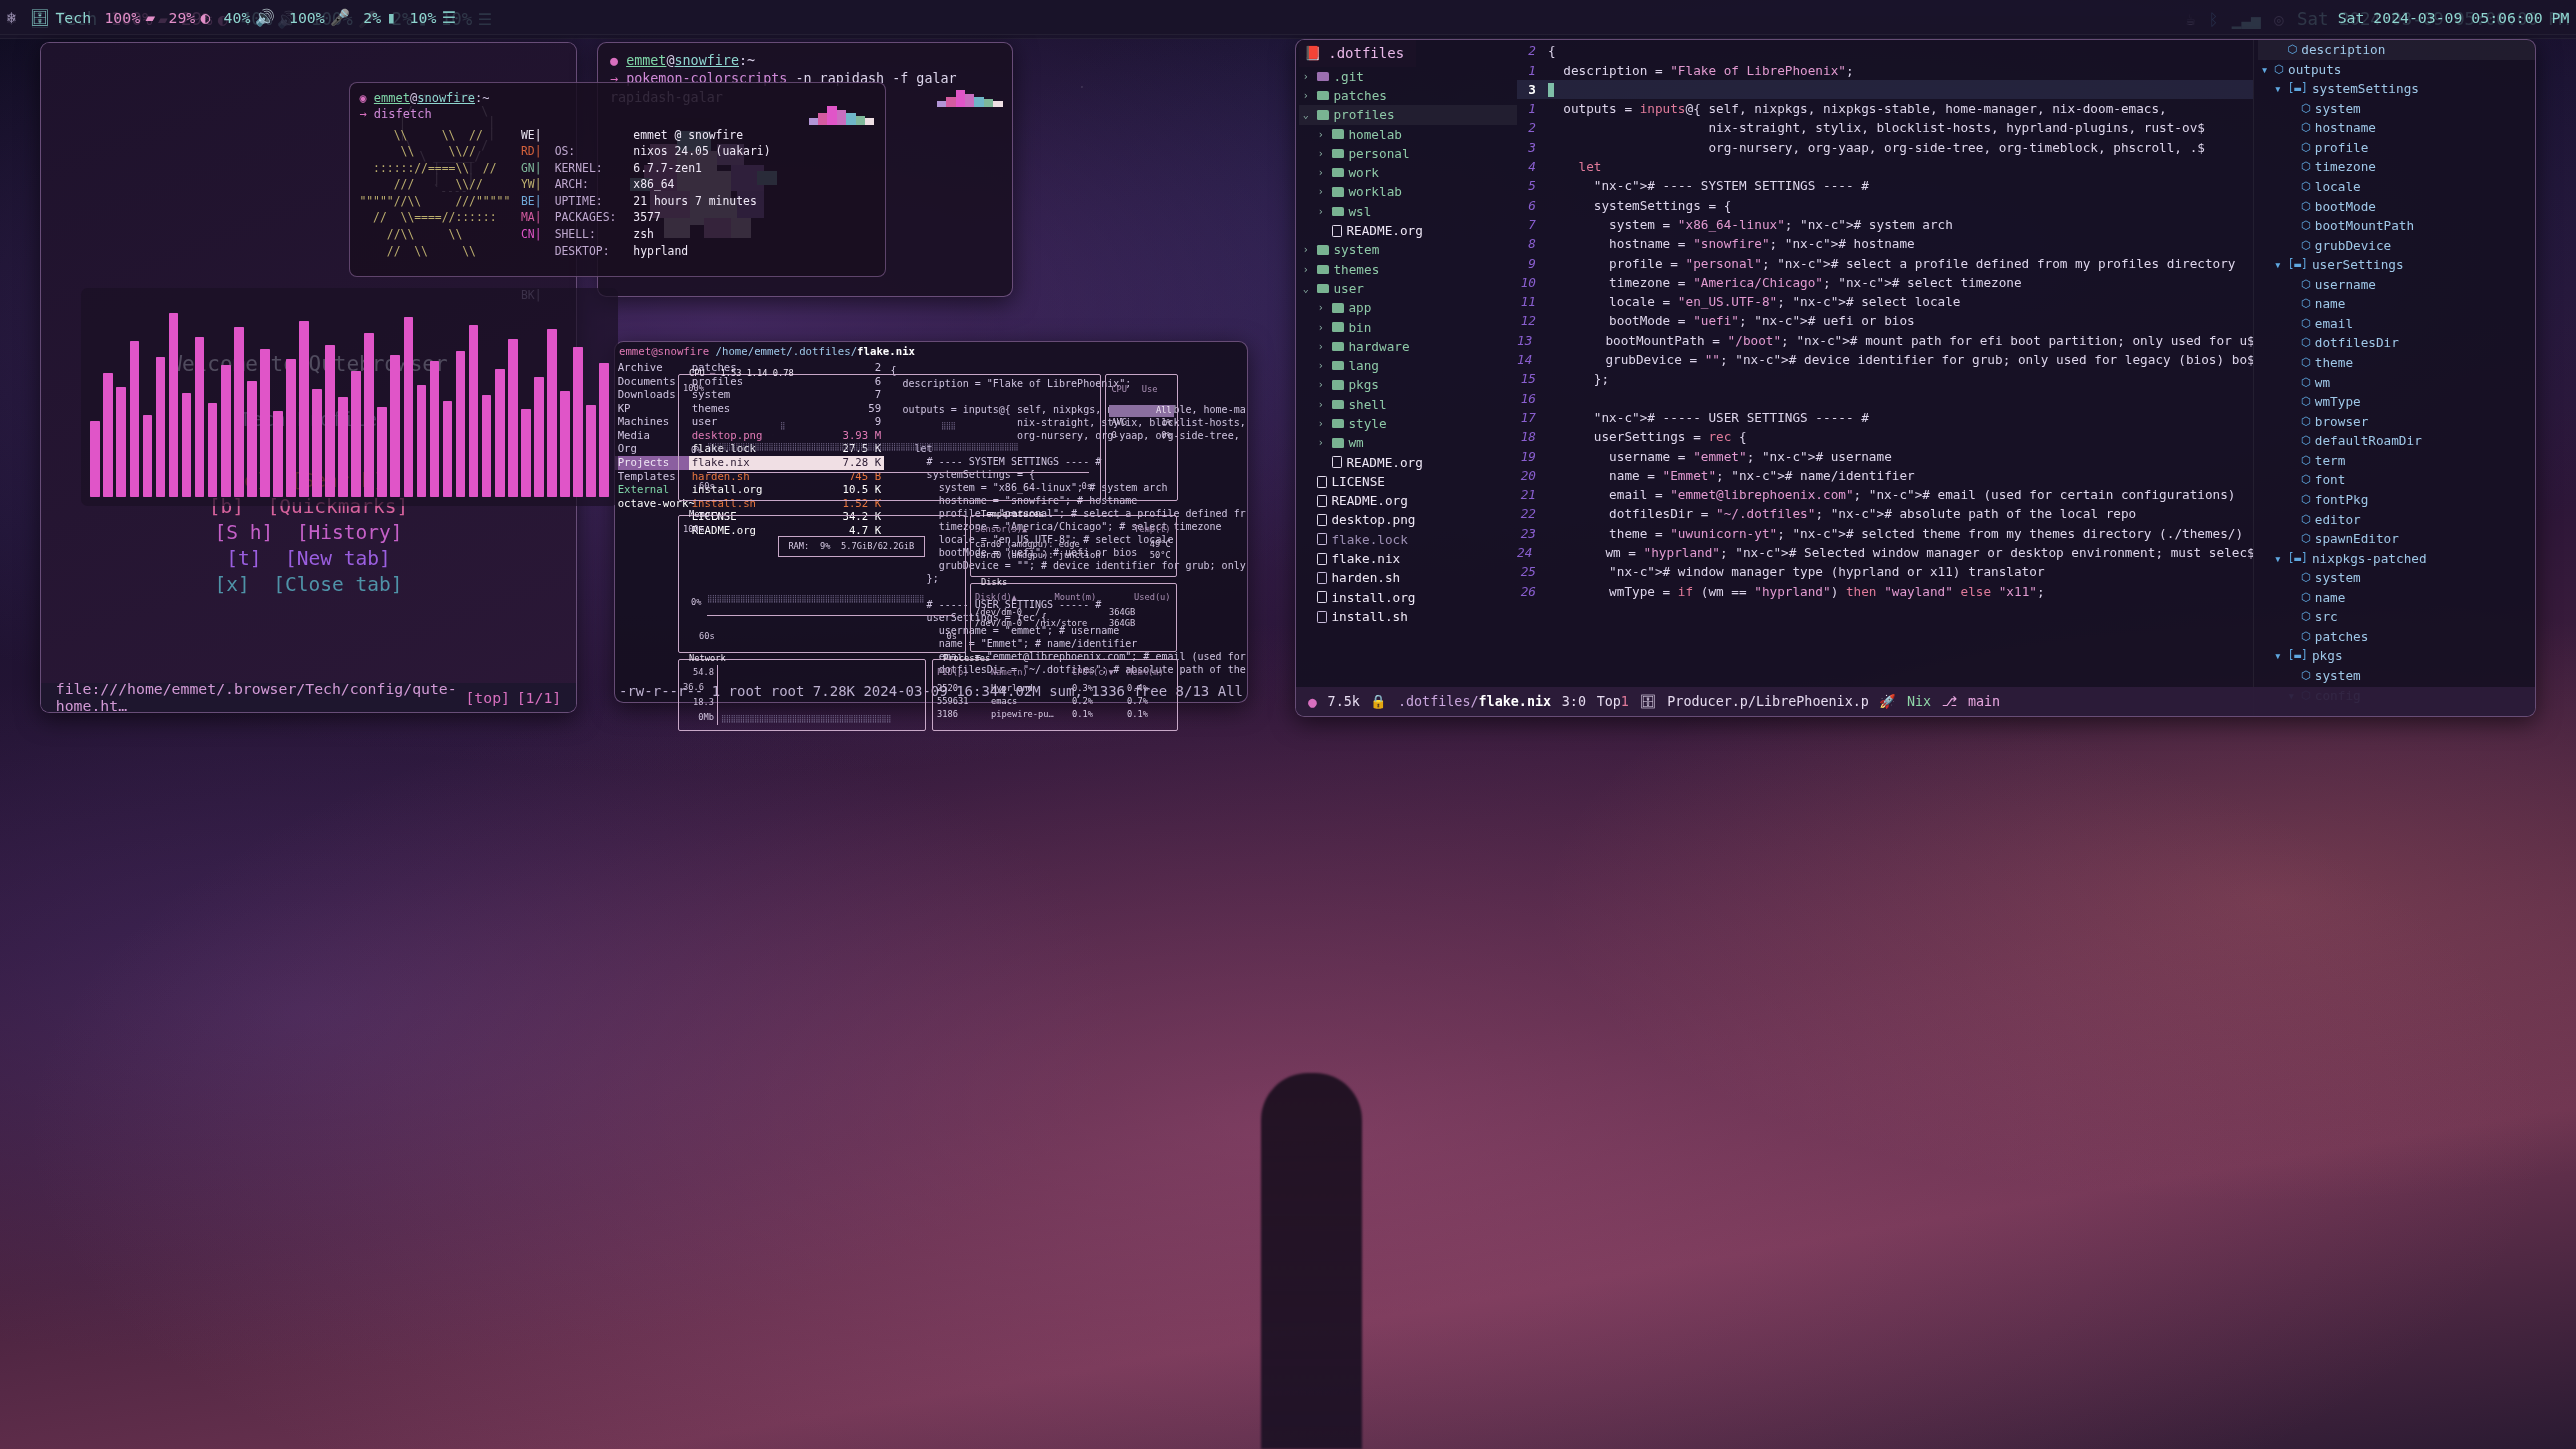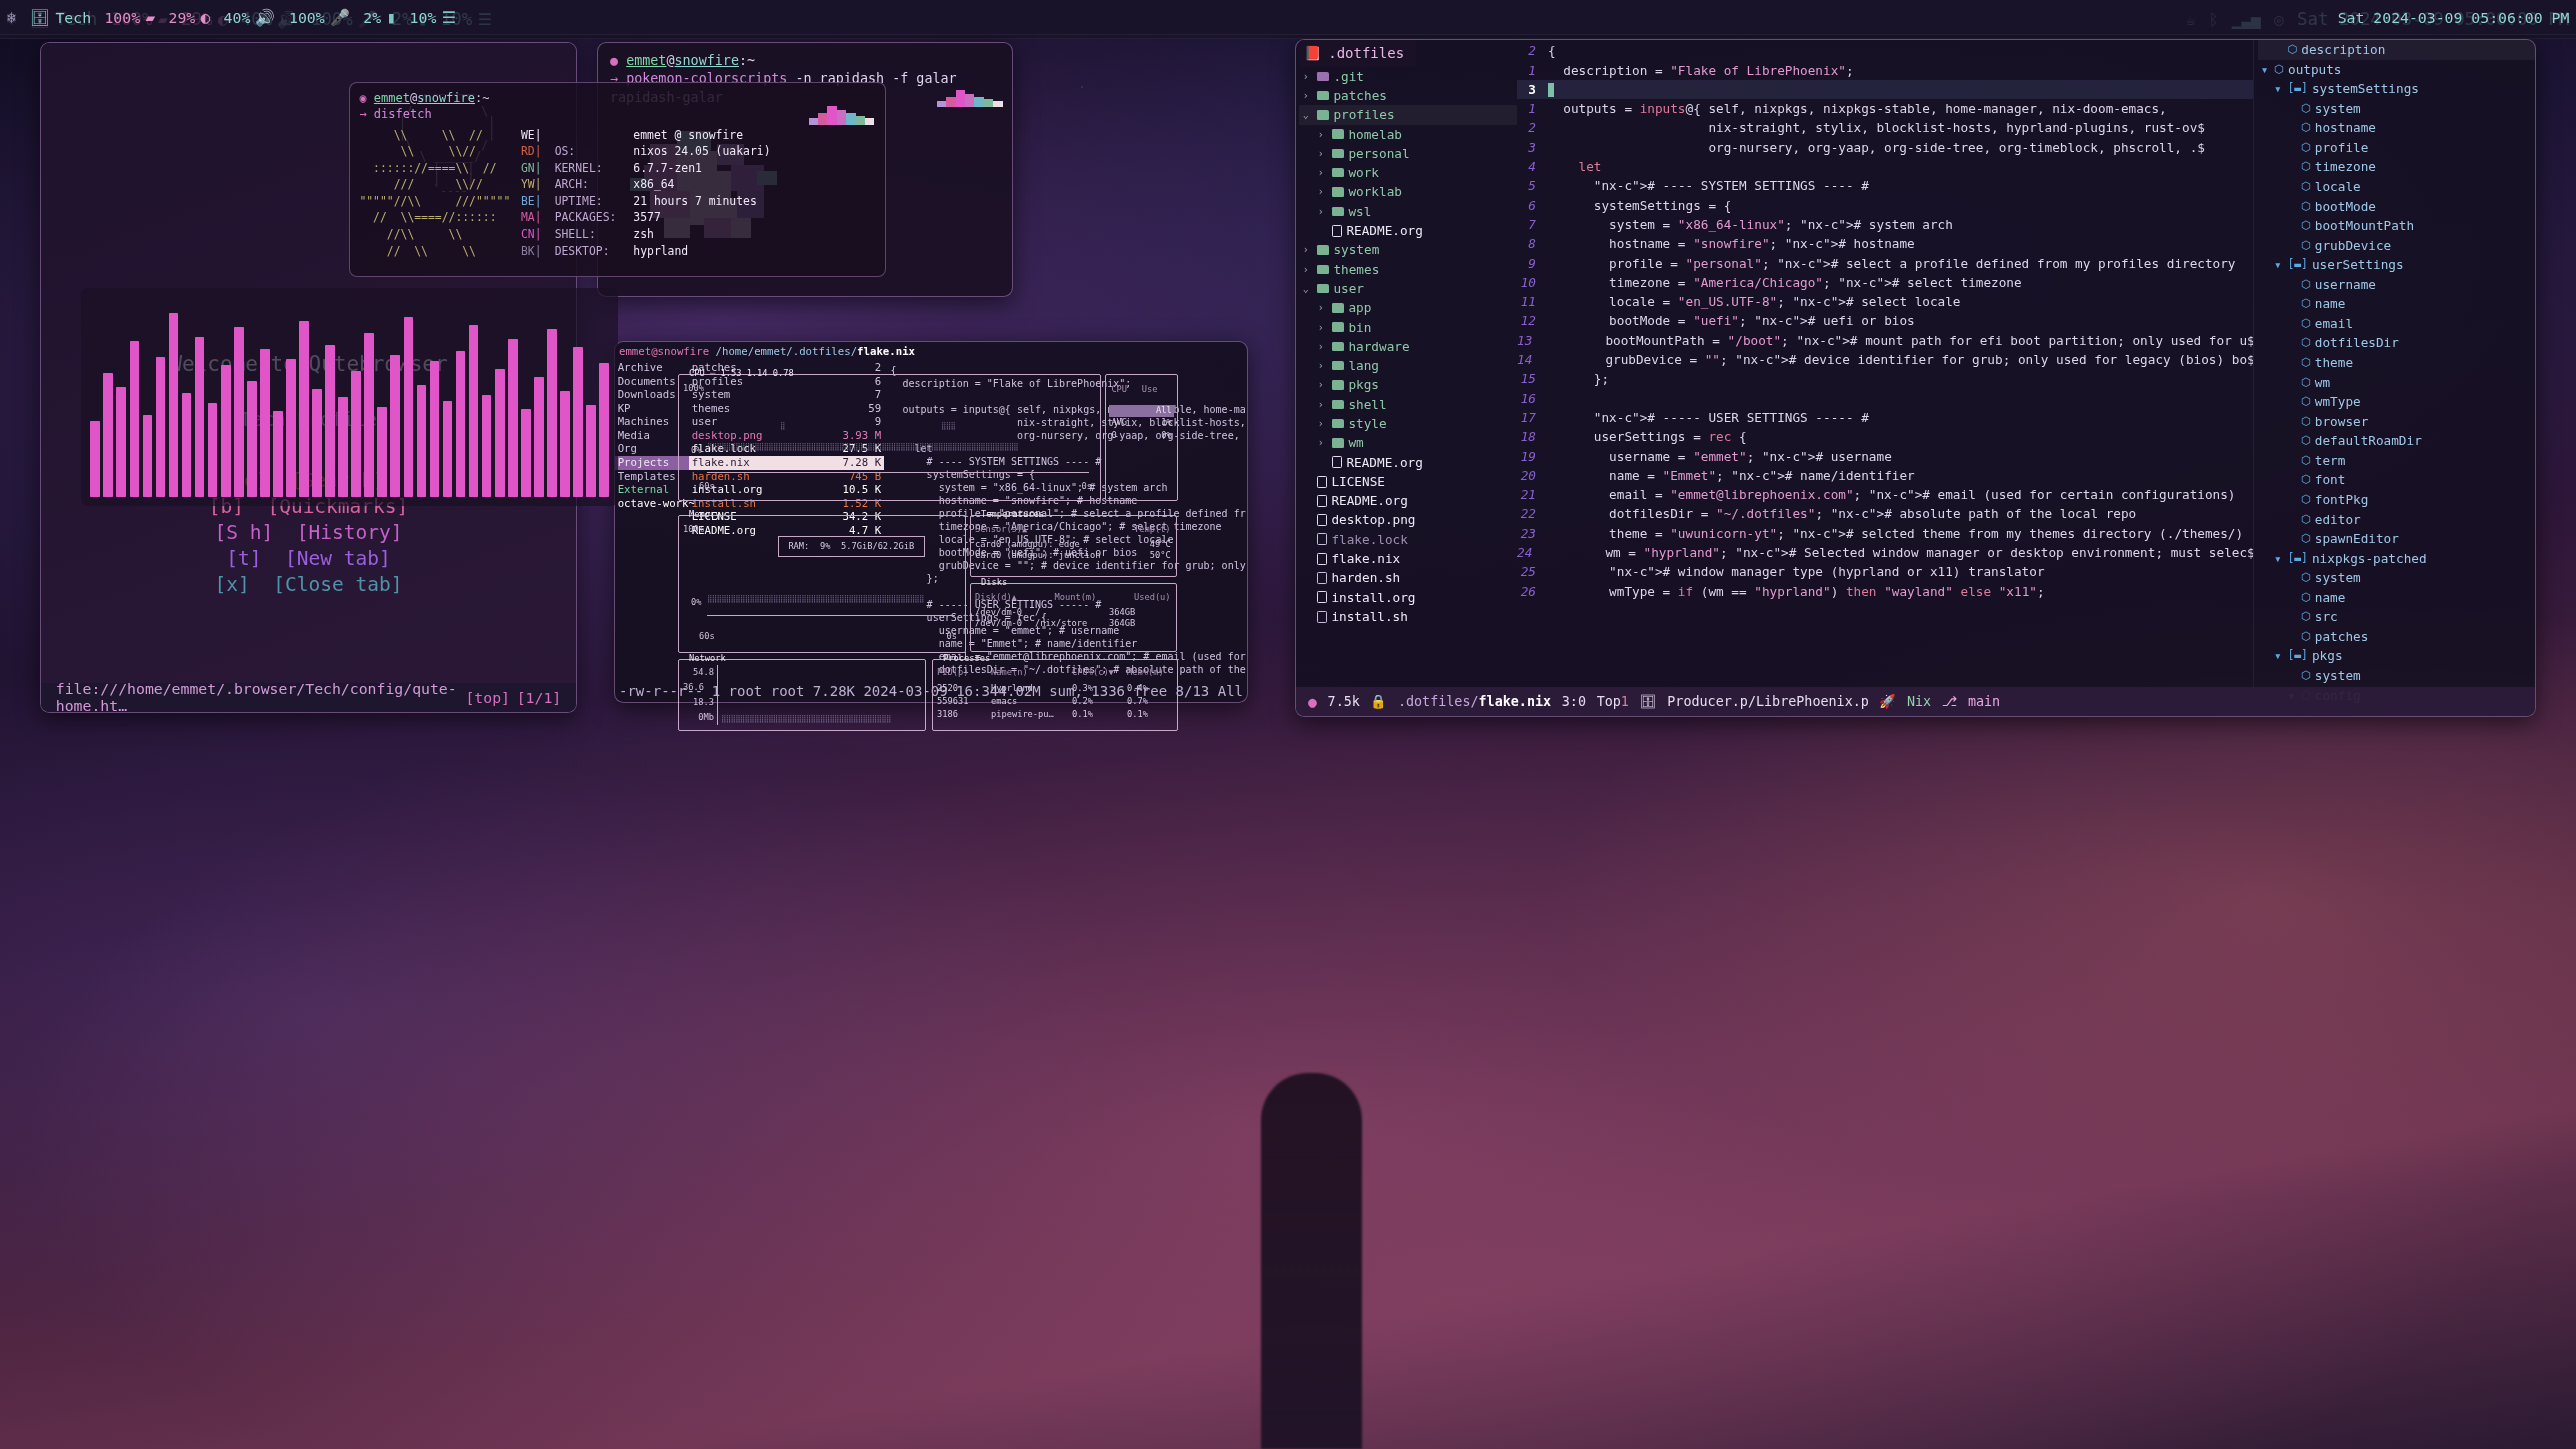--- a/index.html
+++ b/index.html
@@ -856,21 +856,21 @@
     //\\     \\
     //  \\     \\</div>
       <div class="fetch-info" id="fetch-info">
           <div class="fi-row"><span class="fi-tag" style="color: rgb(232, 228, 240);">WE|</span><span class="fi-key"></span><span class="fi-val">emmet @ snowfire</span></div>
           <div class="fi-row"><span class="fi-tag" style="color: rgb(212, 97, 60);">RD|</span><span class="fi-key">OS:</span><span class="fi-val">nixos 24.05 (uakari)</span></div>
           <div class="fi-row"><span class="fi-tag" style="color: rgb(127, 184, 154);">GN|</span><span class="fi-key">KERNEL:</span><span class="fi-val">6.7.7-zen1</span></div>
           <div class="fi-row"><span class="fi-tag" style="color: rgb(188, 174, 110);">YW|</span><span class="fi-key">ARCH:</span><span class="fi-val">x86_64</span></div>
           <div class="fi-row"><span class="fi-tag" style="color: rgb(111, 168, 216);">BE|</span><span class="fi-key">UPTIME:</span><span class="fi-val">21 hours 7 minutes</span></div>
           <div class="fi-row"><span class="fi-tag" style="color: rgb(212, 91, 160);">MA|</span><span class="fi-key">PACKAGES:</span><span class="fi-val">3577</span></div>
           <div class="fi-row"><span class="fi-tag" style="color: rgb(224, 85, 200);">CN|</span><span class="fi-key">SHELL:</span><span class="fi-val">zsh</span></div>
-          <div class="fi-row"><span class="fi-tag" style="color: rgb(138, 127, 160);">BK|</span><span class="fi-key">DESKTOP:</span><span class="fi-val">hyprland</span></div>
+          <div class="fi-row"><span class="fi-tag" style="color: rgb(138, 127, 160); margin-top: 44px;">BK|</span><span class="fi-key">DESKTOP:</span><span class="fi-val">hyprland</span></div>
         </div>
     </div>
     <div class="fetch-sw" id="fetch-swatch">
         <i style="background: rgb(178, 149, 214); height: 6.7px;"></i>
         <i style="background: rgb(212, 91, 160); height: 12px;"></i>
         <i style="background: rgb(224, 85, 200); height: 19px;"></i>
         <i style="background: rgb(201, 110, 192); height: 14.8px;"></i>
         <i style="background: rgb(111, 182, 200); height: 12px;"></i>
         <i style="background: rgb(127, 184, 154); height: 8.7px;"></i>
         <i style="background: rgb(239, 223, 228); height: 6.7px;"></i>

